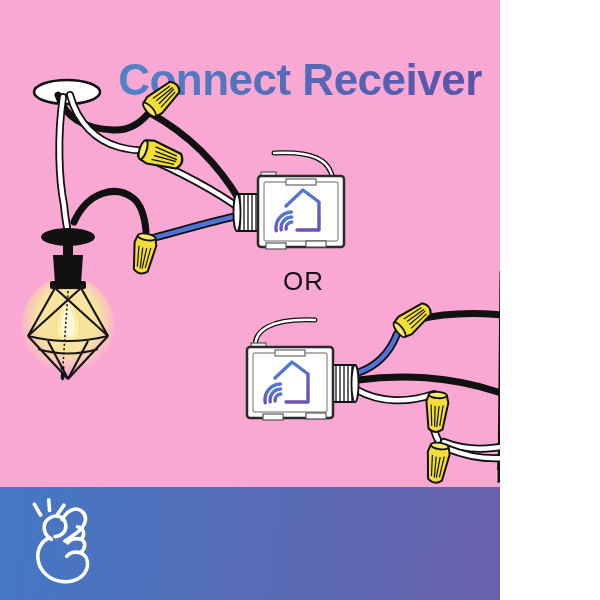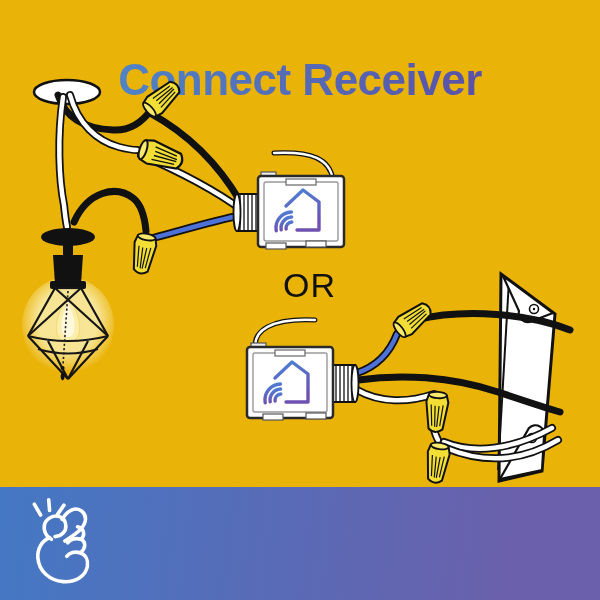--- a/index.html
+++ b/index.html
@@ -1,26 +1,26 @@
 <!DOCTYPE html>
 <html style="--title_gradient_from: #4e87c9; --title_gradient_to: #5a52a8; --banner_gradient_from: #4478c4; --banner_gradient_to: #6a60ab; --wire_blue: #4f72d9; --wire_nut_yellow: #f2de35; --wire_nut_rim: #f9ea6e; --logo_gradient_from: #4b82d8; --logo_gradient_to: #6e51b0; --bulb_glow: #f8e79c; --text_on_banner: #ffffff; --or_text: #111111;"><head>
 <meta charset="utf-8">
 <style>
   html,body{margin:0;padding:0;background:#fff;}
-  .stage{position:relative;width:600px;height:600px;background:#eab308;overflow:hidden;
+  .stage{position:relative;width:500px;height:600px;background:#f9a8d4;overflow:hidden;
          font-family:"Liberation Sans",sans-serif;}
   
   .title{position:absolute;top:26px;left:0;width:600px;text-align:center;
          font-size:44px;font-weight:bold;letter-spacing:-0.5px;
          color:var(--title_gradient_to,#5a52a8);
          background:linear-gradient(90deg,var(--title_gradient_from,#4e87c9) 15%,var(--title_gradient_to,#5a52a8) 80%);
          -webkit-background-clip:text;background-clip:text;
          -webkit-text-fill-color:transparent;}
   
-  .or-label{position:absolute;left:283px;top:266px;font-size:34px;color:var(--or_text,#111);
+  .or-label{position:absolute;left:283px;top:266px;font-size:26px;color:var(--or_text,#111);
             letter-spacing:1px;}
   
   .diagram1{position:absolute;left:0;top:75px;}
   .diagram2{position:absolute;left:230px;top:270px;}
   
   .banner{position:absolute;left:0;top:487px;width:600px;height:113px;
           background:linear-gradient(97deg,var(--banner_gradient_from,#4478c4) 0%,var(--banner_gradient_to,#6a60ab) 85%);}
   .hand-icon{position:absolute;left:28px;top:9px;}
   .banner-text{position:absolute;left:102px;top:4px;width:470px;color:var(--text_on_banner,#fff);}
   .banner-heading{font-size:20px;font-weight:bold;letter-spacing:0.3px;margin-bottom:3px;}

